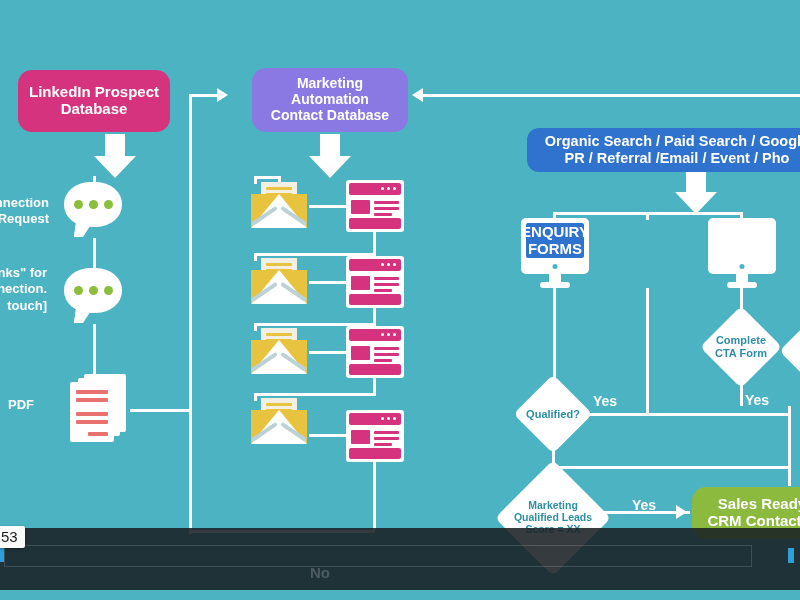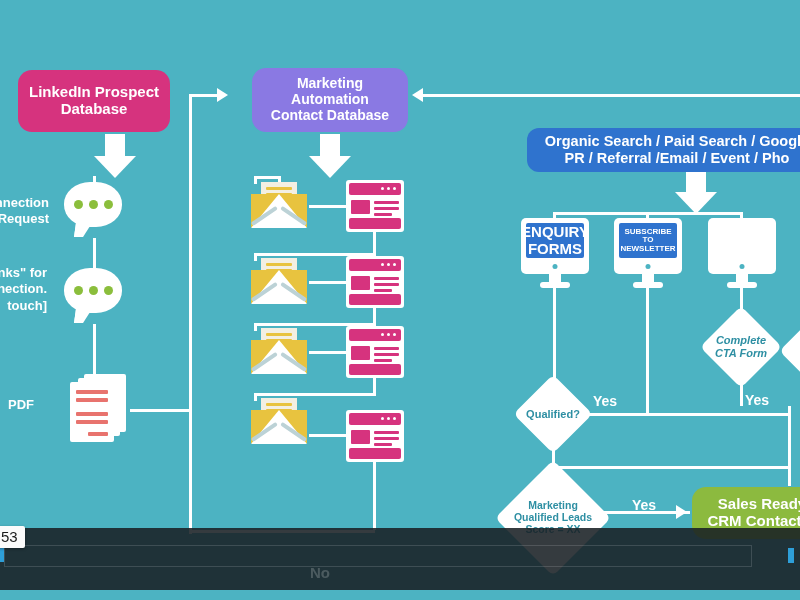--- a/index.html
+++ b/index.html
@@ -294,42 +294,32 @@
 
   <div class="mon" style="left:521px;top:218px;">
     <div class="scr" style="font-size:15px;">
         <span style="white-space:pre-line;">ENQUIRY
 FORMS</span>
       </div>
     <div class="knob"></div>
       <div class="neck"></div>
       <div class="foot"></div>
   </div>
-  <div class="mon" style="left:614px;top:218px;">
-    <div class="scr" style="font-size:8px;">
-        <span style="white-space:pre-line;">SUBSCRIBE
-TO
-NEWSLETTER</span>
-      </div>
-    <div class="knob"></div>
-      <div class="neck"></div>
-      <div class="foot"></div>
-  </div>
   <div class="mon" style="left:708px;top:218px;">
     <div class="knob"></div>
       <div class="neck"></div>
       <div class="foot"></div>
   </div>
 
   <div class="line vline" style="left:553px;top:288px;height:100px;"></div>
   <div class="line vline" style="left:646px;top:288px;height:125px;"></div>
   <div class="line vline" style="left:740px;top:288px;height:30px;"></div>
 
   <div class="dia" style="left:712px;top:318px;width:58px;height:58px;"></div>
-  <div class="dialbl" style="left:702px;top:327px;width:78px;height:40px;font-style:italic;">
+  <div class="dialbl" style="left:702px;top:327px;width:78px;height:40px;">
     <span style="white-space:pre-line;font-size:11px;">Complete
 CTA Form</span>
   </div>
   <div class="line vline" style="left:740px;top:376px;height:30px;"></div>
   <div class="edgelbl" style="left:745px;top:392px;">Yes</div>
 
   <div class="dia" style="left:788px;top:330px;width:42px;height:42px;"></div>
 
   <div class="dia" style="left:525px;top:386px;width:56px;height:56px;"></div>
   <div class="dialbl" style="left:513px;top:402px;width:80px;height:24px;">

